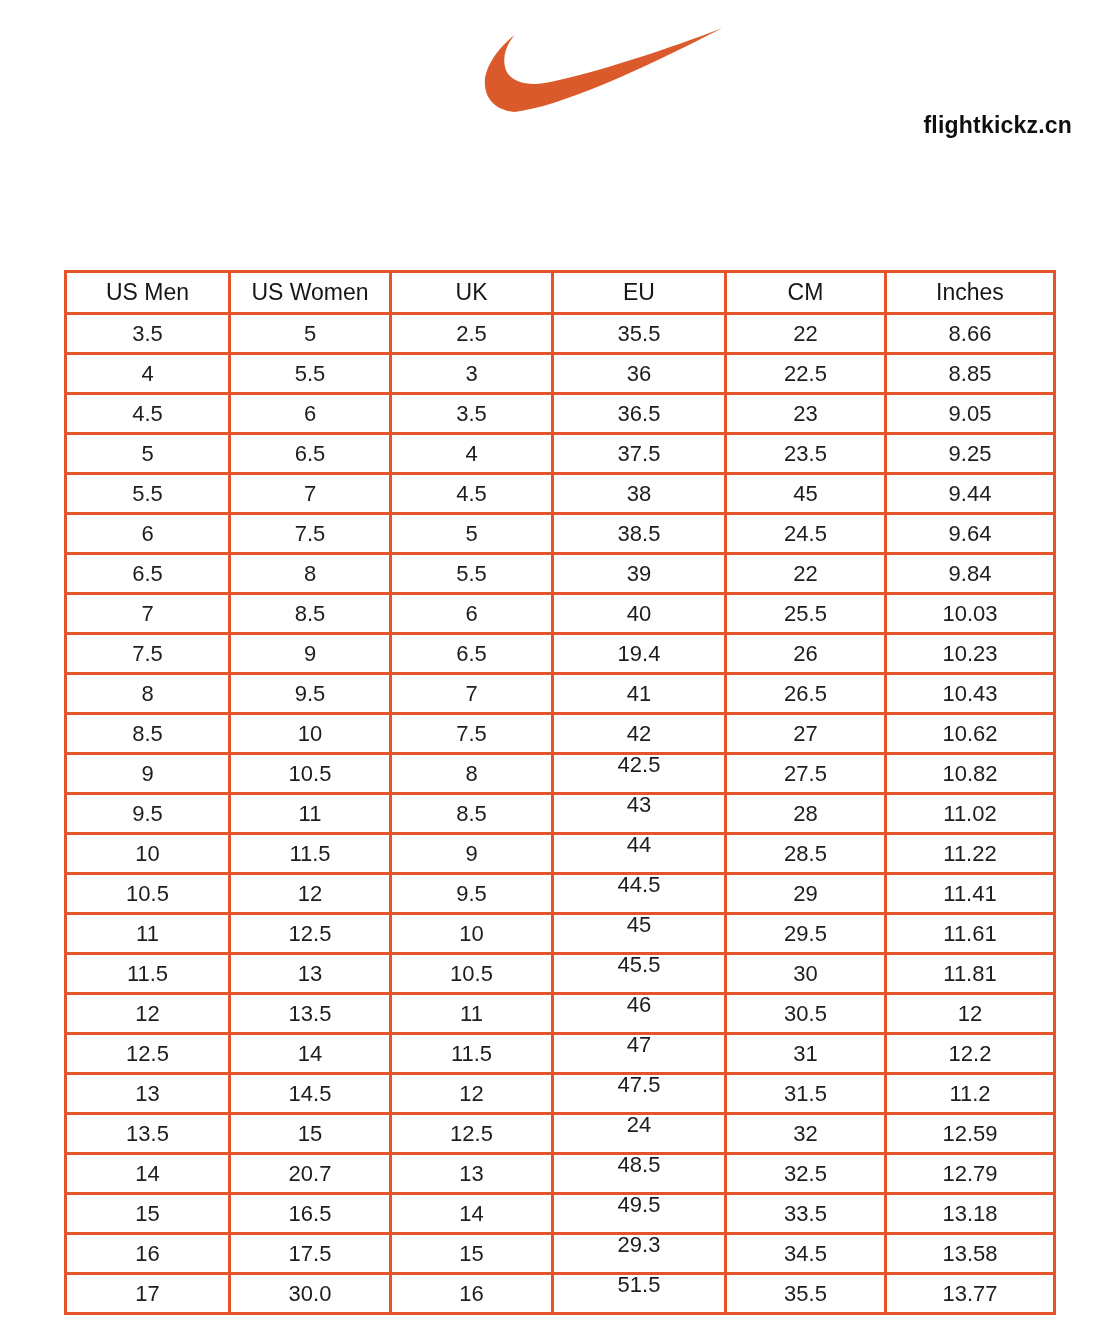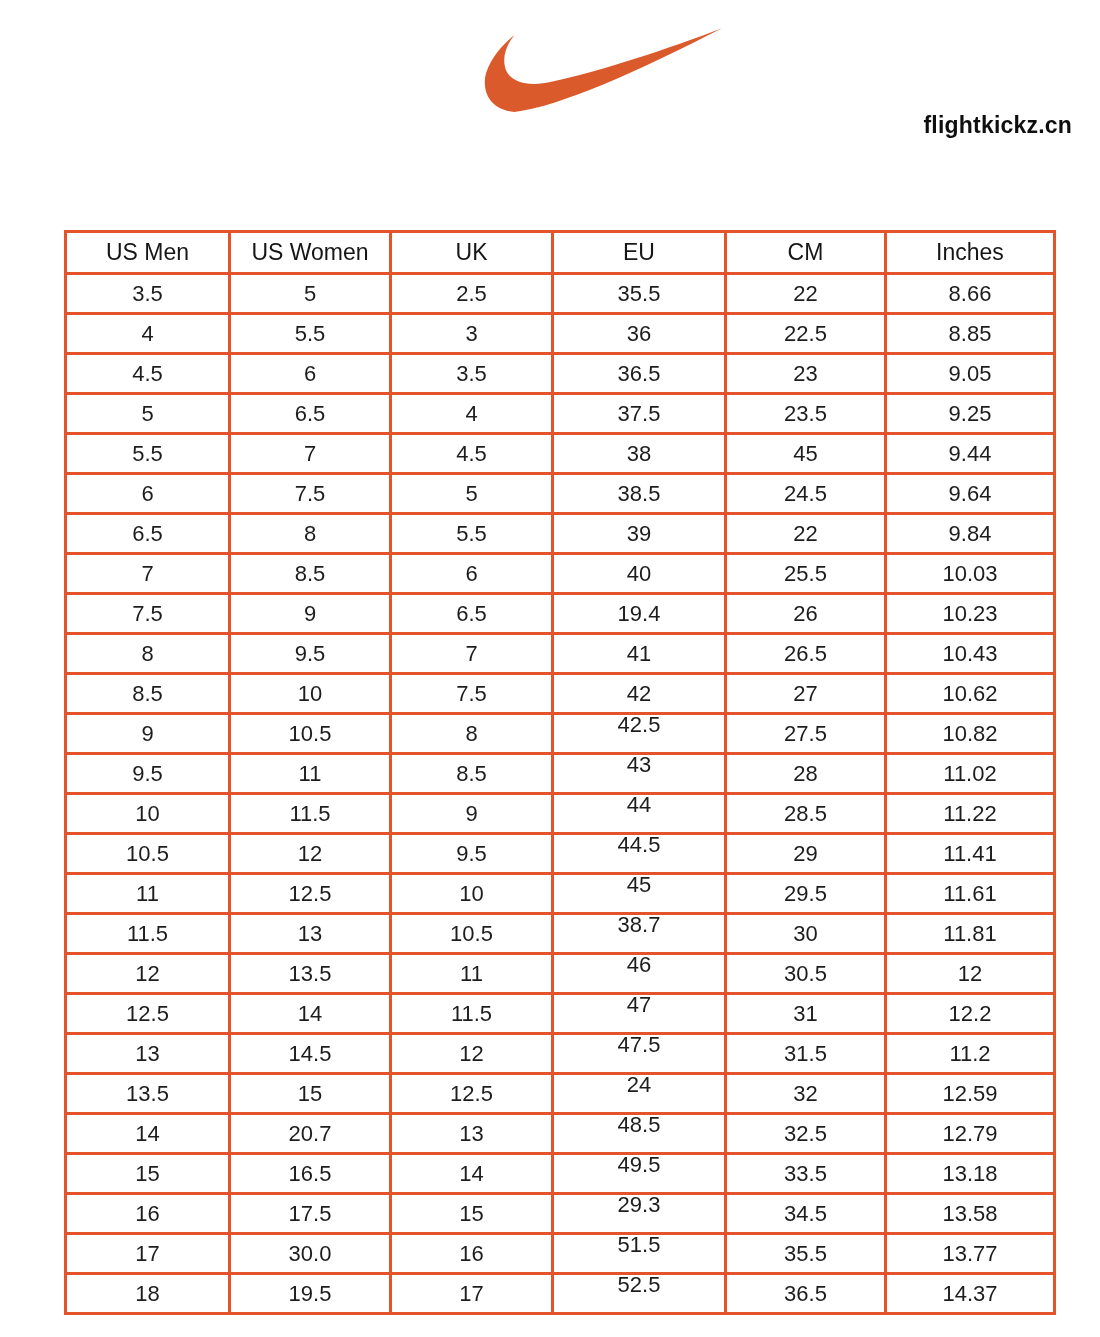--- a/index.html
+++ b/index.html
@@ -209,21 +209,21 @@
           <td><span>12.5</span></td>
           <td><span>10</span></td>
           <td><span class="raised">45</span></td>
           <td><span>29.5</span></td>
           <td><span>11.61</span></td>
         </tr>
         <tr>
           <td><span>11.5</span></td>
           <td><span>13</span></td>
           <td><span>10.5</span></td>
-          <td><span class="raised">38.7</span></td>
+          <td><span class="raised">45.5</span></td>
           <td><span>30</span></td>
           <td><span>11.81</span></td>
         </tr>
         <tr>
           <td><span>12</span></td>
           <td><span>13.5</span></td>
           <td><span>11</span></td>
           <td><span class="raised">46</span></td>
           <td><span>30.5</span></td>
           <td><span>12</span></td>
@@ -277,24 +277,16 @@
           <td><span>13.58</span></td>
         </tr>
         <tr>
           <td><span>17</span></td>
           <td><span>30.0</span></td>
           <td><span>16</span></td>
           <td><span class="raised">51.5</span></td>
           <td><span>35.5</span></td>
           <td><span>13.77</span></td>
         </tr>
-        <tr>
-          <td><span>18</span></td>
-          <td><span>19.5</span></td>
-          <td><span>17</span></td>
-          <td><span class="raised">52.5</span></td>
-          <td><span>36.5</span></td>
-          <td><span>14.37</span></td>
-        </tr>
       </tbody>
   </table>
   <div class="bar right"></div>
 </div>
 
 </body></html>

